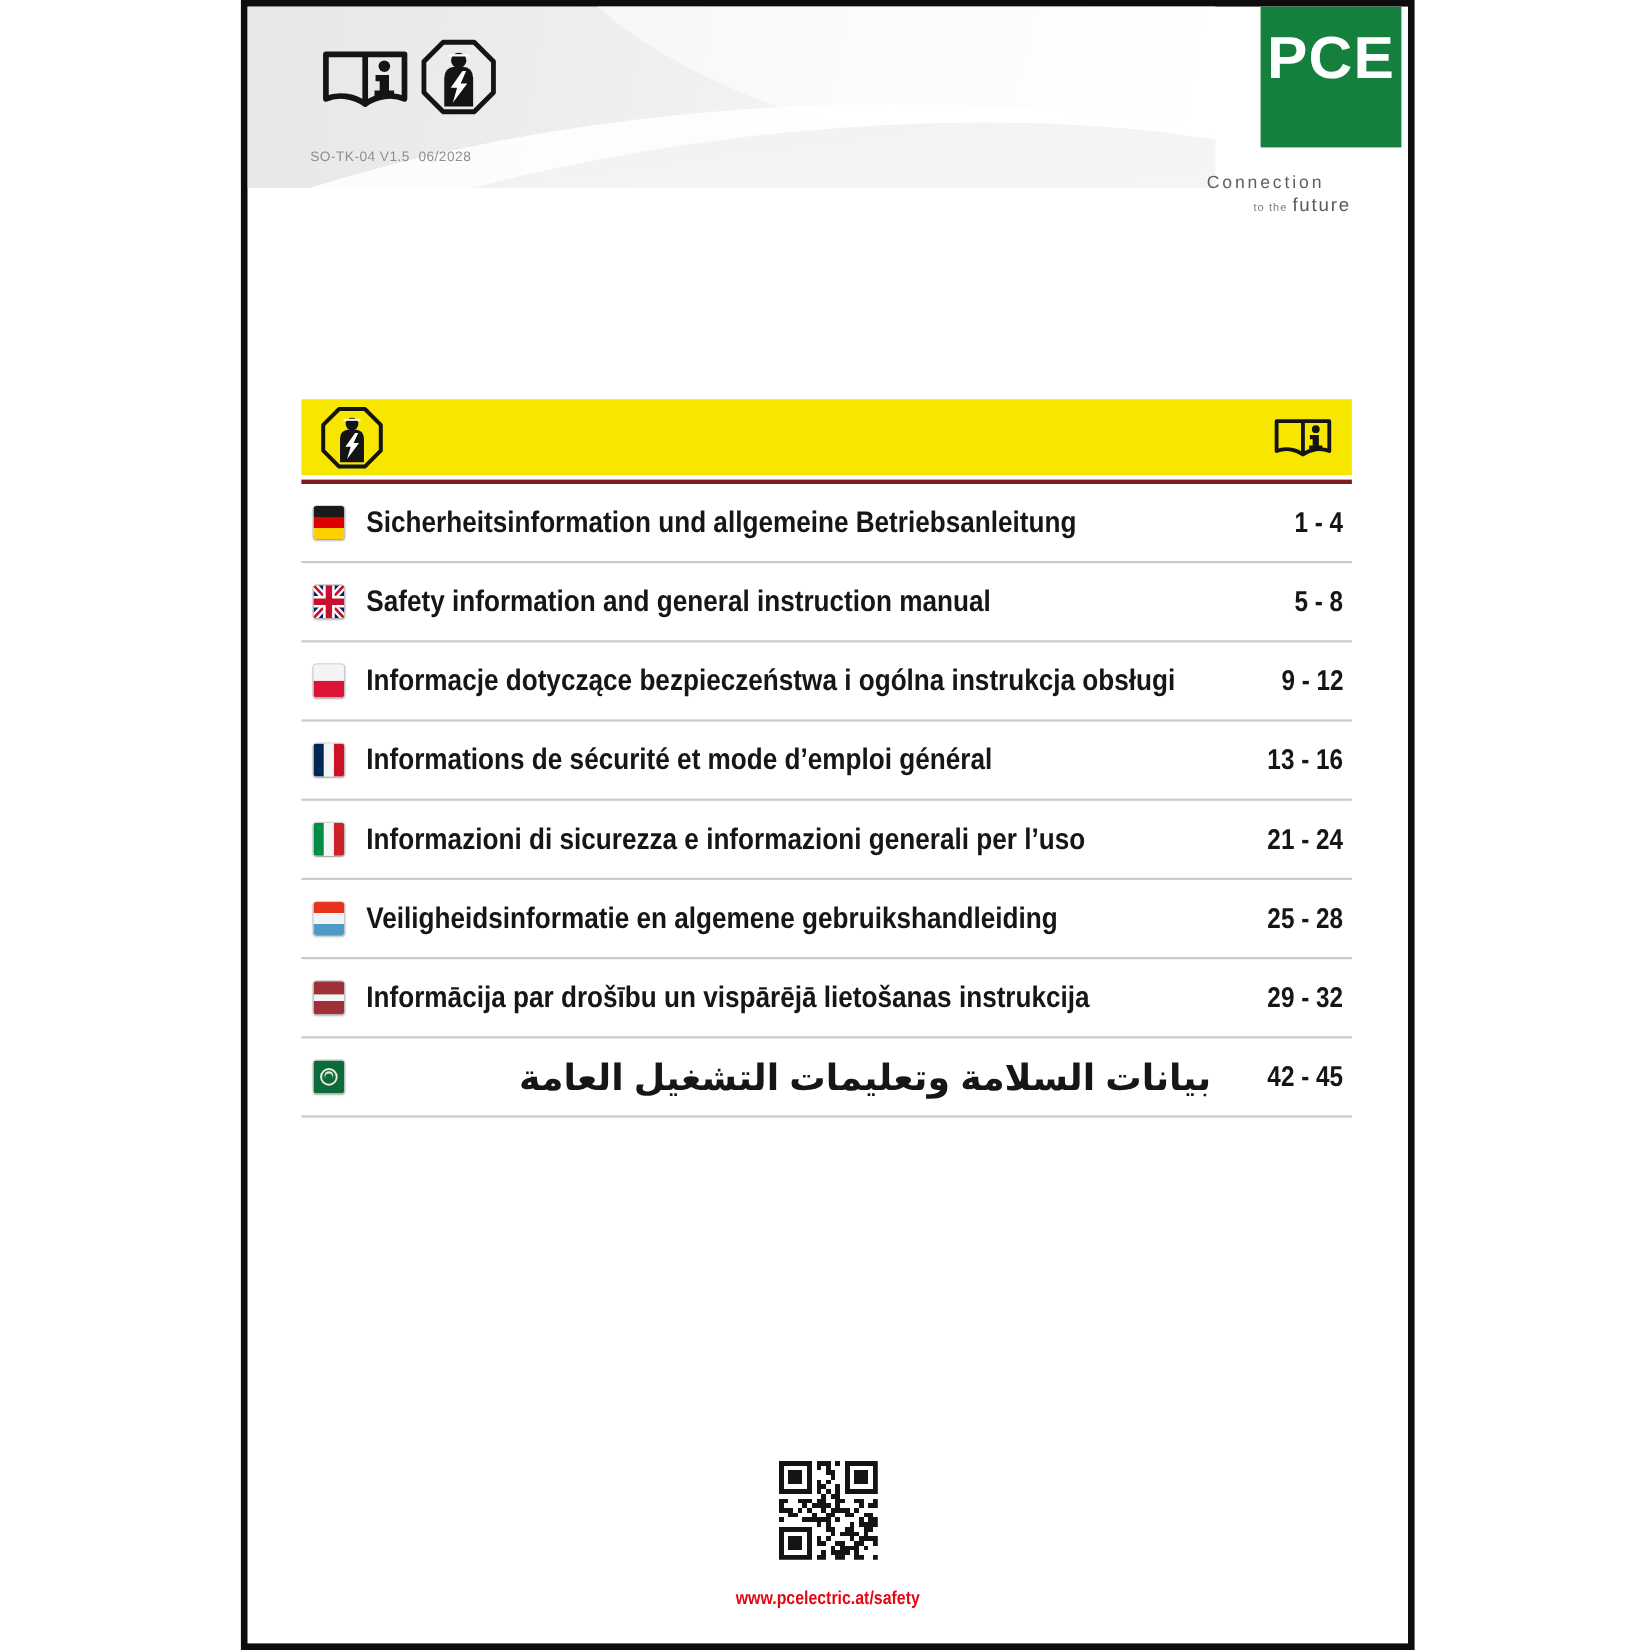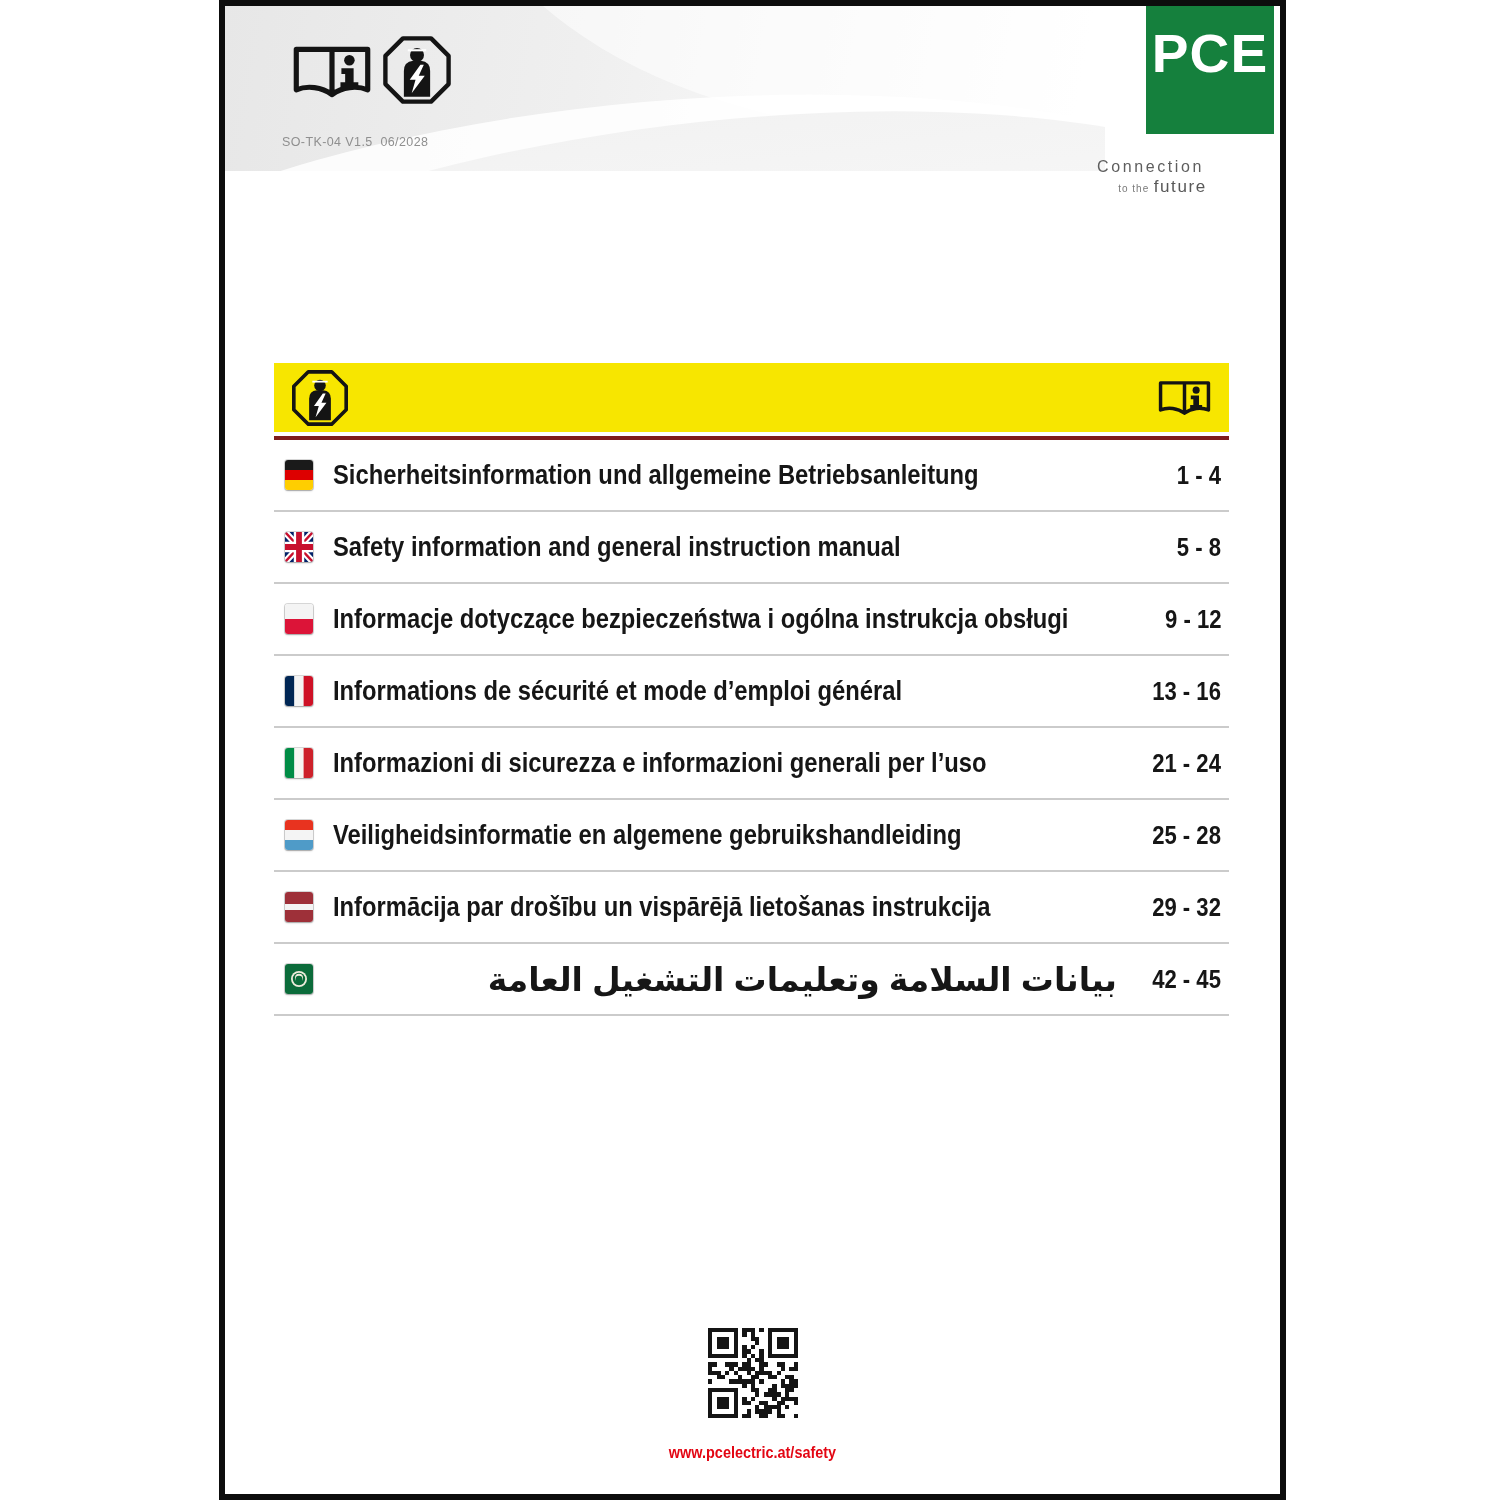--- a/index.html
+++ b/index.html
@@ -21,41 +21,41 @@
   
   .icon-book-top{position:absolute;left:60px;top:33px;width:94px;height:66px;z-index:2;}
   .icon-oct-top{position:absolute;left:157px;top:29px;width:70px;height:70px;z-index:2;}
   .doc-code{position:absolute;left:57px;top:129px;z-index:2;font-size:12.5px;color:#8f8f8f;letter-spacing:.4px;white-space:pre;}
   
   .logo{position:absolute;left:875px;top:0;width:128px;height:128px;background:#15803d;z-index:3;
         display:flex;justify-content:center;align-items:flex-start;margin-left:46px;}
   .logo-text{color:#fff;font-weight:700;font-size:54px;letter-spacing:1px;margin-top:16px;transform:scaleX(1.02);}
   .tagline{position:absolute;left:872px;top:152px;width:131px;z-index:3;color:#5e5e5e;}
   .tag1{font-size:16px;letter-spacing:2.6px;text-align:left;}
-  .tag2{text-align:center;margin-top:1px;}
+  .tag2{text-align:right;margin-top:1px;}
   .tag2 .small{font-size:10px;letter-spacing:1px;color:#7a7a7a;}
   .tag2 .big{font-size:17px;letter-spacing:1.6px;color:#585858;}
   
   .banner{position:absolute;left:49px;top:357px;width:955px;height:69px;background:#f7e600;z-index:2;}
   .banner .icon-oct{position:absolute;left:17px;top:50%;transform:translateY(-50%);width:58px;height:58px;}
   .banner .icon-book{position:absolute;right:13px;top:50%;transform:translateY(-50%);width:63px;height:44px;}
   .bolt{fill:#fff;}
   .hatline{fill:#fff;}
   
   .toc{position:absolute;left:49px;top:430px;width:955px;border-top:4px solid #7f1d1d;z-index:2;}
   .toc-row{position:relative;height:70px;border-bottom:2px solid #cbcbcb;}
   .flag{position:absolute;left:11px;top:50%;transform:translateY(-50%);width:28px;height:30px;border-radius:3px;overflow:hidden;
         box-shadow:0 0 0 1px rgba(0,0,0,.15),0 1px 2px rgba(0,0,0,.25);}
   .flag svg{display:block;}
   .row-label{position:absolute;left:59px;top:50%;white-space:nowrap;color:#161616;font-weight:700;font-size:27px;
              transform:translateY(-50%) scaleX(.88);transform-origin:left center;}
   .row-pages{position:absolute;right:8px;top:50%;white-space:nowrap;color:#161616;font-weight:700;font-size:26px;
              transform:translateY(-50%) scaleX(.85);transform-origin:right center;}
   .toc-row:nth-child(10) .row-label{font-size:25px;transform:translateY(-50%) scaleX(.8);}
-  .toc-row.rtl .row-label{left:auto;right:112px;font-size:33px;font-weight:700;direction:rtl;
+  .toc-row.rtl .row-label{left:auto;right:128px;font-size:33px;font-weight:700;direction:rtl;
              transform:translateY(-50%);transform-origin:right center;}
   
   .qr{position:absolute;left:50%;margin-left:-45px;top:1322px;width:90px;height:90px;z-index:2;}
   .footer-url{position:absolute;left:0;width:100%;top:1437px;text-align:center;z-index:2;
               color:#e30613;font-weight:700;font-size:17px;transform:scaleX(.85);}
 </style>
 </head>
 <body>
 
 <svg width="0" height="0" style="position:absolute">

